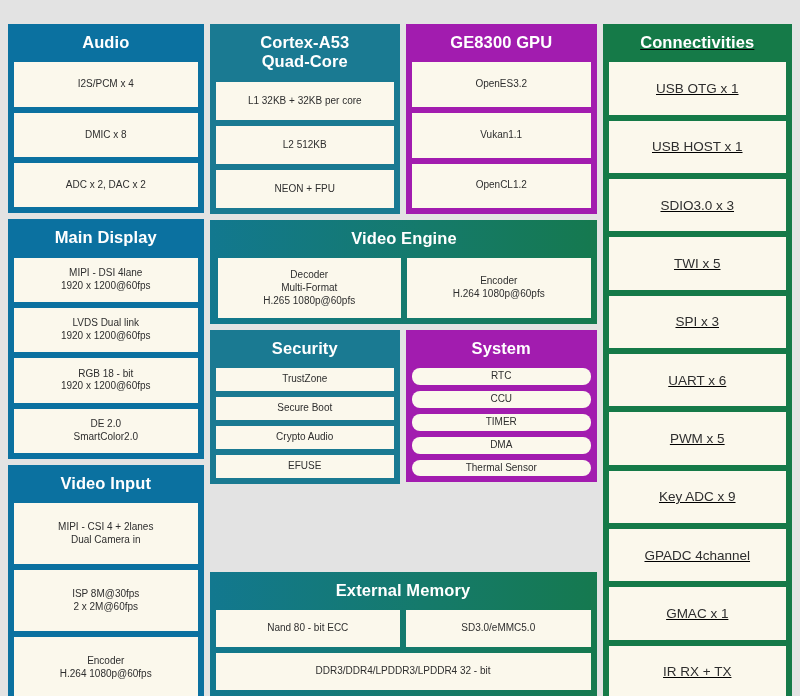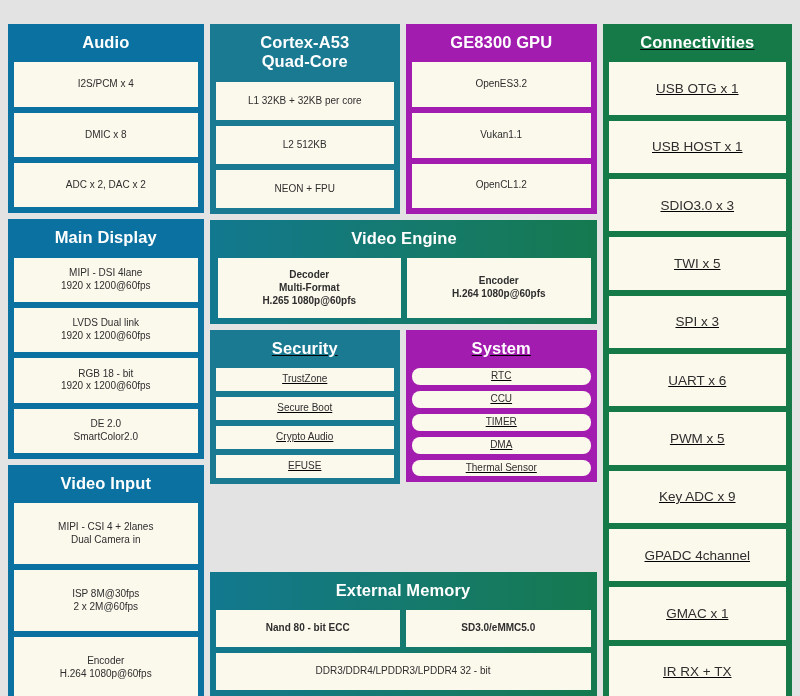--- a/index.html
+++ b/index.html
@@ -63,21 +63,21 @@
   }
   .card span { display: block; width: 100%; }
 
   
   .c-blue       { background: #0b71a0; }
   .c-bluegreen  { background: #1a7a92; }
   .c-teal       { background: #a21caf; }
   .c-green      { background: #157a48; text-decoration: underline; }
   .c-grad       { background: linear-gradient(90deg, #12788f 0%, #157a6b 55%, #15794f 100%); }
 
-  .row-2 { display: flex; gap: 6px; flex: 1 1 auto; font-weight: bold; }
+  .row-2 { display: flex; gap: 6px; flex: 1 1 auto; }
   .row-2 > .card { flex: 1 1 0; }
 
   .sub-row { display: flex; gap: 6px; flex: 1 1 auto; align-items: flex-start; }
   .sub-row > .block { flex: 1 1 0; }
 
   
   .b-audio   { height: 190px; }
   .b-cpu     { height: 190px; }
   .b-gpu     { height: 190px; }
   .b-display { height: 240px; }
@@ -175,21 +175,21 @@
       <div class="row-2">
         <div class="card">
             <span>Decoder<br>Multi-Format<br>H.265 1080p@60pfs</span>
           </div>
         <div class="card">
             <span>Encoder<br>H.264 1080p@60pfs</span>
           </div>
       </div>
     </div>
 
-    <div class="sub-row mid-sub" style="flex:0 0 auto;text-decoration:underline;">
+    <div class="sub-row mid-sub" style="flex:0 0 auto;">
       <div class="block c-bluegreen b-security">
         <div class="block-title">Security</div>
         <div class="card">
             <span>TrustZone</span>
           </div>
         <div class="card">
             <span>Secure Boot</span>
           </div>
         <div class="card">
             <span>Crypto Audio</span>

